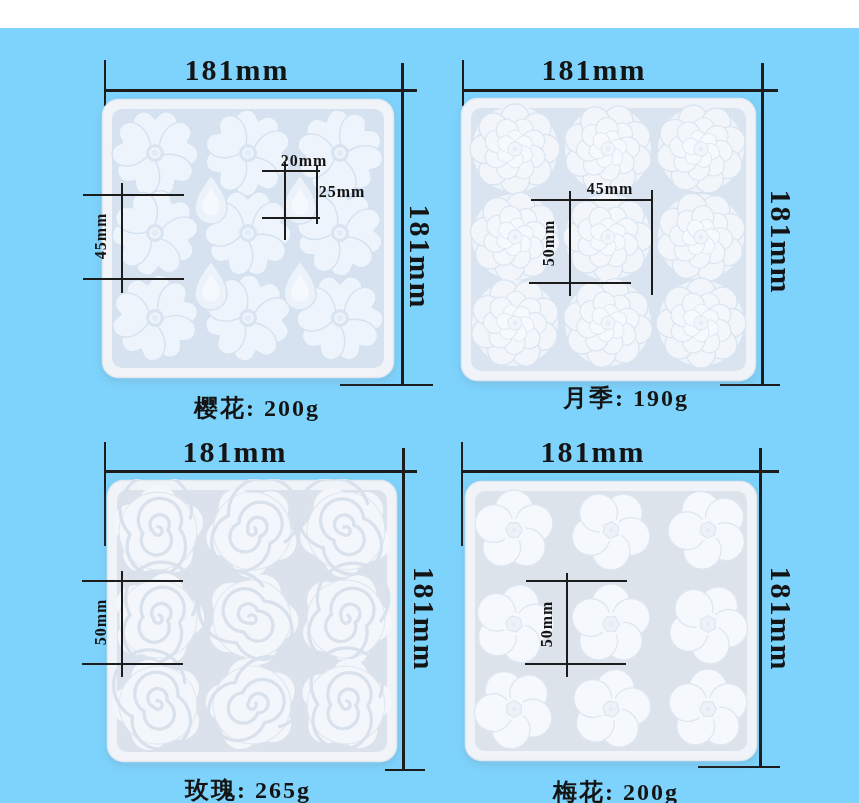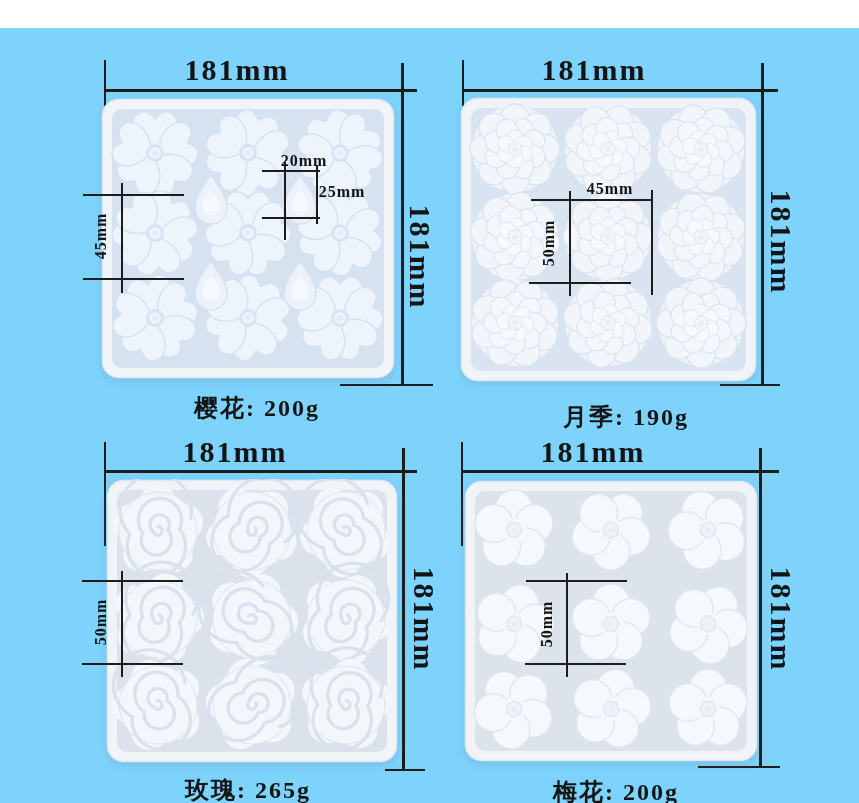--- a/index.html
+++ b/index.html
@@ -166,21 +166,21 @@
       <use href="#f-camellia" transform="translate(241,226)"></use>
     </svg>
 
     <div class="ln lh" style="left:531px;top:171px;width:122px;"></div>
     <div class="ln lv" style="left:569px;top:163px;height:105px;"></div>
     <div class="ln lv" style="left:651px;top:162px;height:105px;"></div>
     <div class="ln lh" style="left:529px;top:254px;width:102px;"></div>
     <span class="t small" style="left:610px;top:161px;">45mm</span>
     <span class="t small rotl" style="left:549px;top:215px;">50mm</span>
 
-    <span class="t lbl" style="left:626px;top:389px;">月季: 190g</span>
+    <span class="t lbl" style="left:626px;top:370px;">月季: 190g</span>
   </div>
 
   <div>
     <div class="ln lh main" style="left:105px;top:442px;width:312px;"></div>
     <div class="ln lv" style="left:104px;top:414px;height:104px;"></div>
     <div class="ln lv main" style="left:402px;top:420px;height:322px;"></div>
     <div class="ln lh" style="left:385px;top:741px;width:40px;"></div>
     <span class="t big" style="left:235px;top:424px;">181mm</span>
     <span class="t big rotr" style="left:424px;top:591px;">181mm</span>
 

